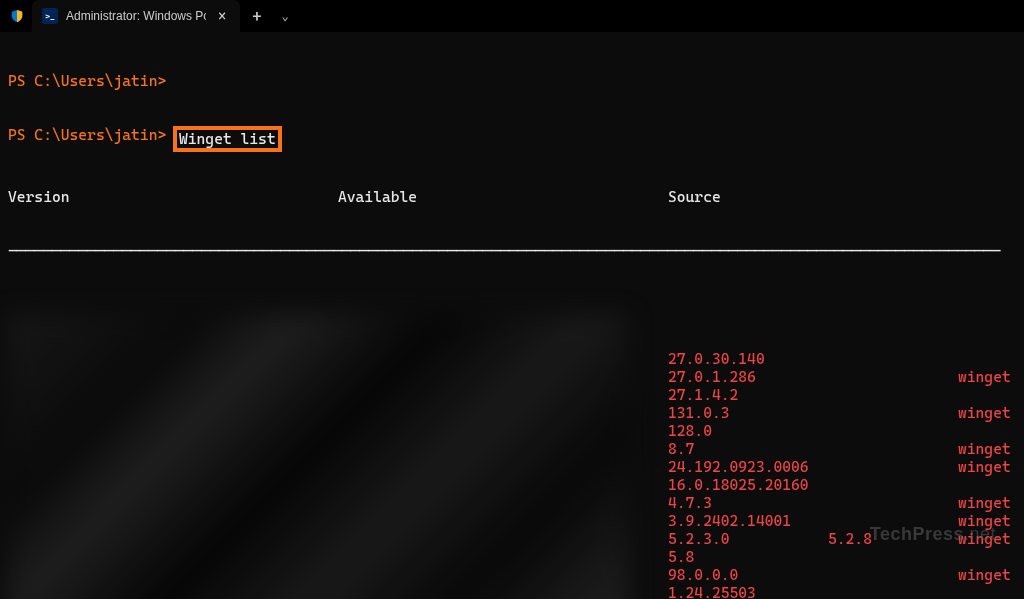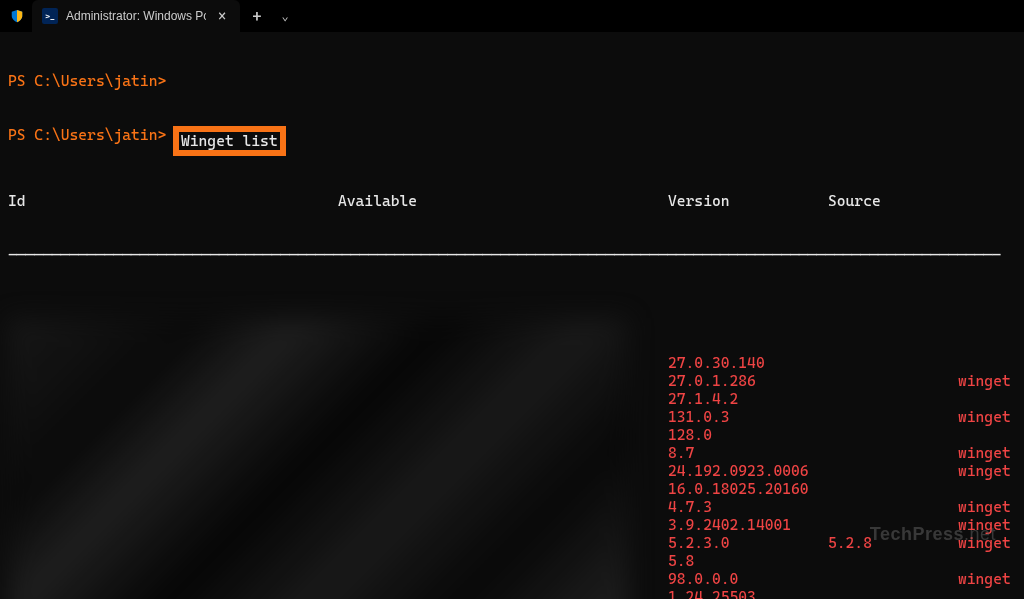--- a/index.html
+++ b/index.html
@@ -91,21 +91,21 @@
       white-space: pre;
       position: relative;
     }
     .prompt-line {
       display: flex;
     }
     .prompt {
       color: #f97316;
     }
     .cmd-highlight {
-      border: 6px solid #f97316;
+      border: 4px solid #f97316;
       padding: 0 2px;
       display: inline-block;
       margin-left: -2px;
     }
     .header-row {
       display: grid;
       grid-template-columns: 330px 330px 160px 150px auto;
       color: #e8e8e8;
     }
     .divider {
@@ -169,23 +169,22 @@
 </div>
 
 <div class="terminal">
   <div class="prompt-line">
     <span class="prompt">PS C:\Users\jatin&gt;</span>
   </div>
   <div class="prompt-line">
     <span class="prompt">PS C:\Users\jatin&gt; </span><span class="cmd-highlight">Winget list</span>
   </div>
   <div class="header-row">
-    <span>Id</span>
+    <span>Version</span>
     <span>Available</span>
-    <span>Version</span>
     <span>Source</span>
   </div>
   <div class="divider">-----------------------------------------------------------------------------------------------------------------</div>
   
   <div class="blurred-section">
     <div id="blurred-rows"><div class="data-row"><span></span><span></span><span>27.0.30.140</span><span></span><span></span></div><div class="data-row"><span></span><span></span><span>27.0.1.286</span><span></span><span>winget</span></div><div class="data-row"><span></span><span></span><span>27.1.4.2</span><span></span><span></span></div><div class="data-row"><span></span><span></span><span>131.0.3</span><span></span><span>winget</span></div><div class="data-row"><span></span><span></span><span>128.0</span><span></span><span></span></div><div class="data-row"><span></span><span></span><span>8.7</span><span></span><span>winget</span></div><div class="data-row"><span></span><span></span><span>24.192.0923.0006</span><span></span><span>winget</span></div><div class="data-row"><span></span><span></span><span>16.0.18025.20160</span><span></span><span></span></div><div class="data-row"><span></span><span></span><span>4.7.3</span><span></span><span>winget</span></div><div class="data-row"><span></span><span></span><span>3.9.2402.14001</span><span></span><span>winget</span></div><div class="data-row"><span></span><span></span><span>5.2.3.0</span><span>5.2.8</span><span>winget</span></div><div class="data-row"><span></span><span></span><span>5.8</span><span></span><span></span></div><div class="data-row"><span></span><span></span><span>98.0.0.0</span><span></span><span>winget</span></div><div class="data-row"><span></span><span></span><span>1.24.25503</span><span></span><span></span></div><div class="data-row"><span></span><span></span><span>7.4.6.0</span><span></span><span>winget</span></div></div>
     <div class="blur-overlay-left"></div>
   </div>
   
   

